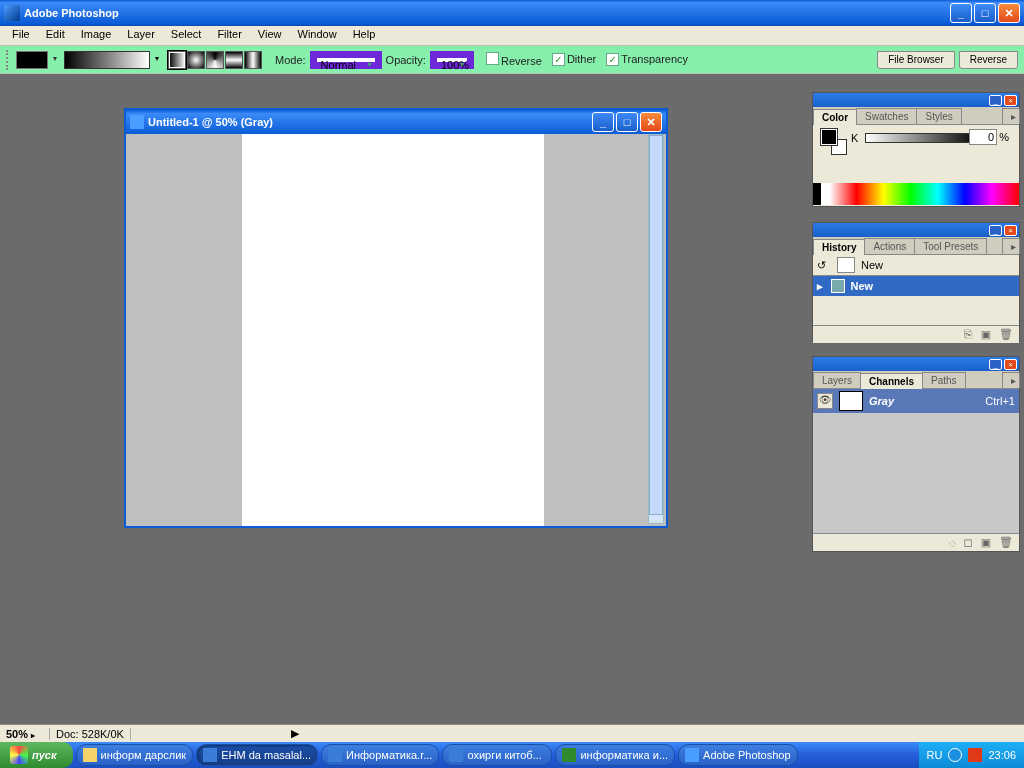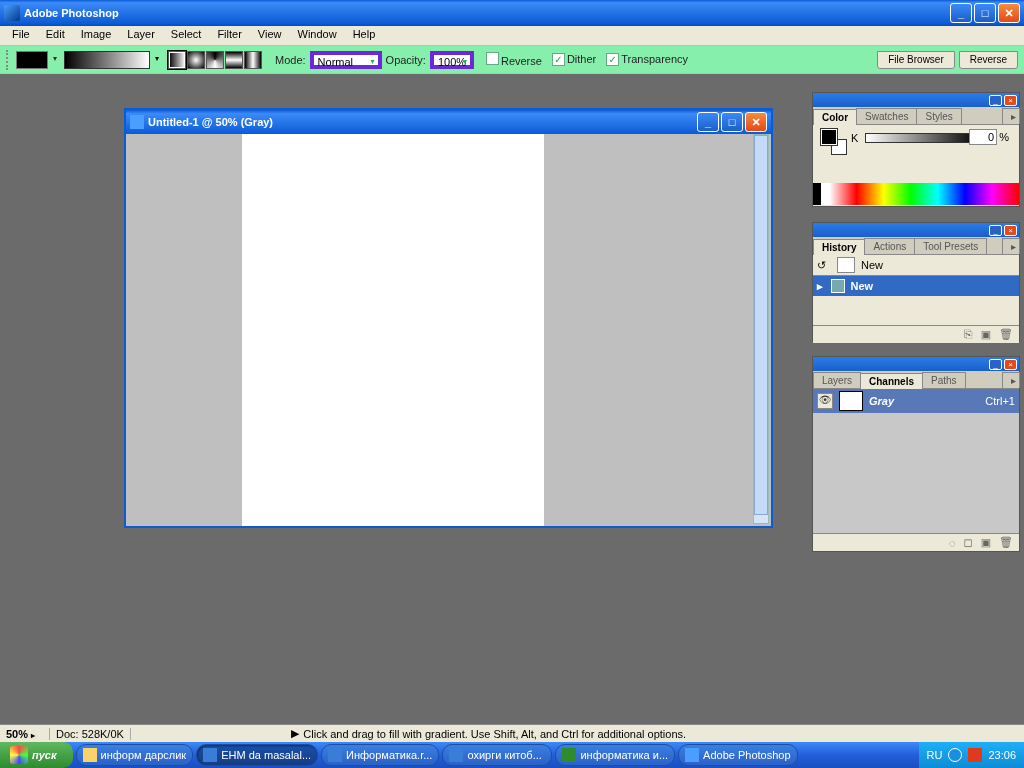--- a/index.html
+++ b/index.html
@@ -19,36 +19,36 @@
 .grad { width: 86px; height: 18px; background: linear-gradient(to right,#000,#fff); border: 1px solid #333; margin-left: 12px; position: relative; }
 .grad::after { content:"▾"; position:absolute; right:-10px; top:2px; font-size:8px; }
 .gbtns { display:flex; margin-left:14px; }
 .gbtn { width:18px; height:18px; border:1px solid #555; margin-right:1px; }
 .gbtn.g1 { background:linear-gradient(to right,#000,#fff); box-shadow:inset 0 0 0 1px #fff,0 0 0 1px #000; }
 .gbtn.g2 { background:radial-gradient(circle,#fff,#000); }
 .gbtn.g3 { background:conic-gradient(#000,#fff,#000); }
 .gbtn.g4 { background:linear-gradient(to top,#000,#fff 50%,#000); }
 .gbtn.g5 { background:linear-gradient(to right,#000,#fff,#000); }
 .lbl { color:#222; }
-.dd { height:18px; background:#fff; border:4px solid #6d28d9; padding:1px 18px 1px 4px; position:relative; }
+.dd { height:18px; background:#fff; border:7px solid #6d28d9; padding:1px 18px 1px 4px; position:relative; }
 .dd::after { content:"▾"; position:absolute; right:3px; top:2px; font-size:8px; color:#3a6; }
 .chk { width:13px; height:13px; border:1px solid #6a8; background:#fff; display:inline-flex; align-items:center; justify-content:center; font-size:10px; color:#393; margin-right:2px; }
 .tabbtn { height:18px; padding:2px 10px; background:#ece9d8; border:1px solid #888; border-radius:0 0 3px 3px; font-size:10px; }
 .workspace { position:absolute; top:74px; left:0; right:0; bottom:44px; background:#6b6b6b; }
 .toolbox { position:absolute; left:0; top:74px; width:60px; background:#ece9d8; border:1px solid #888; }
 .toolbox .hdr { height:20px; background:linear-gradient(to bottom,#b8cfee,#8aaad6); }
 .tools { display:grid; grid-template-columns:1fr 1fr; }
 .tool { height:22px; border:1px solid #ece9d8; display:flex; align-items:center; justify-content:center; font-size:13px; color:#222; }
 .tool.sel { background:#fff; border:1px solid #888; box-shadow:inset 1px 1px 2px rgba(0,0,0,.3); }
 .colorwell { height:46px; position:relative; }
 .colorwell .fg { position:absolute; left:8px; top:6px; width:24px; height:24px; background:#000; border:1px solid #fff; outline:1px solid #000; }
 .colorwell .bg { position:absolute; left:22px; top:18px; width:24px; height:24px; background:#fff; border:1px solid #000; }
 .qrow { display:flex; justify-content:center; gap:2px; padding:2px 0; }
 .qbtn { width:20px; height:16px; border:1px solid #888; background:#ddd; font-size:9px; display:flex; align-items:center; justify-content:center; }
-.docwin { position:absolute; left:124px; top:108px; width:649px; height:420px; border:2px solid #0a5bd6; background:#bfbfbf; }
+.docwin { position:absolute; left:124px; top:108px; width:544px; height:420px; border:2px solid #0a5bd6; background:#bfbfbf; }
 .docwin .dt { height:24px; background:linear-gradient(to bottom,#0a5bd6,#3c8af7 15%,#0a5bd6); color:#fff; font-weight:bold; display:flex; align-items:center; padding:0 4px; font-size:12px; }
 .docwin .dt .ico { width:14px; height:14px; margin-right:4px; background:#4a9eff; }
 .docwin .dt .spacer { flex:1; }
 .docwin .canvas { position:absolute; left:116px; top:24px; width:302px; height:392px; background:#fff; }
 .docwin .sb { position:absolute; right:2px; top:24px; bottom:2px; width:16px; background:#d6e4f7; border:1px solid #9bb; }
 .docwin .sb .th { height:380px; background:#c4dafb; border:1px solid #8ac; }
 .panel { position:absolute; right:4px; background:#ece9d8; border:1px solid #555; }
 .panel .pt { height:14px; background:linear-gradient(to bottom,#2b7ce8,#1a5fc9); display:flex; justify-content:flex-end; align-items:center; padding:0 2px; gap:2px; }
 .panel .pt .pb { width:13px; height:11px; background:#2a62c7; border:1px solid #fff; border-radius:2px; font-size:8px; color:#fff; text-align:center; line-height:9px; }
 .panel .pt .pb.x { background:#e44a1a; }
@@ -283,21 +283,20 @@
     <span>◻</span>
     <span>▣</span>
     <span>🗑</span>
   </div>
 </div>
 
 <div class="status">
   <div class="cell z"><span>50%</span> <span style="font-size:8px">▸</span></div>
   <div class="cell">Doc: 528K/0K</div>
   <span class="play">▶</span>
-  <span style="margin-left:4px">Click and drag to fill with gradient. Use Shift, Alt, and Ctrl for additional options.</span>
 </div>
 
 <div class="taskbar">
   <div class="start">
     <div class="logo"></div>
     <span>пуск</span>
   </div>
   <div class="task">
       <div class="ti" style="background:#f7d36a"></div>
       <span>информ дарслик</span>

